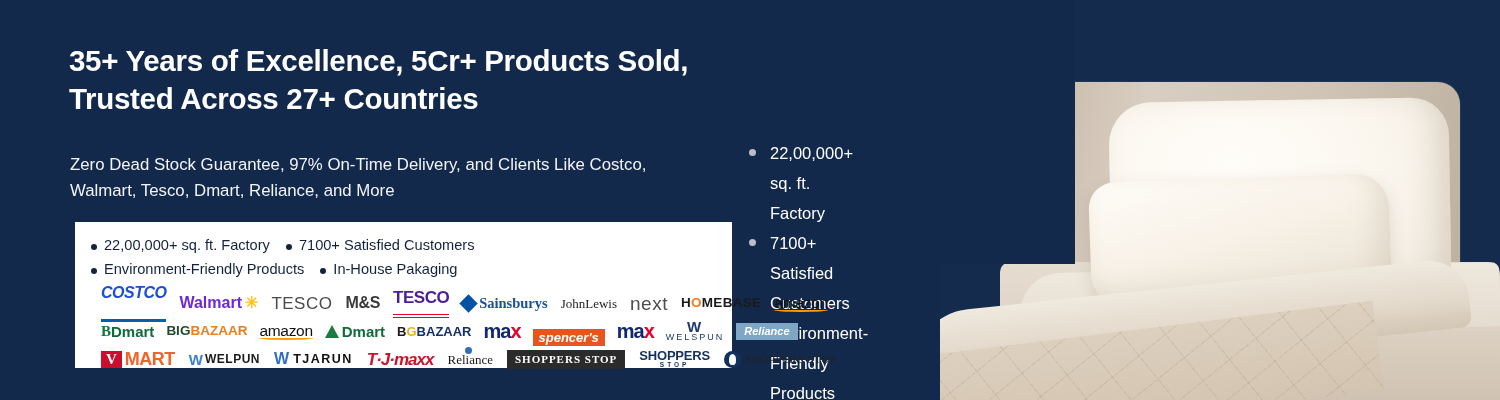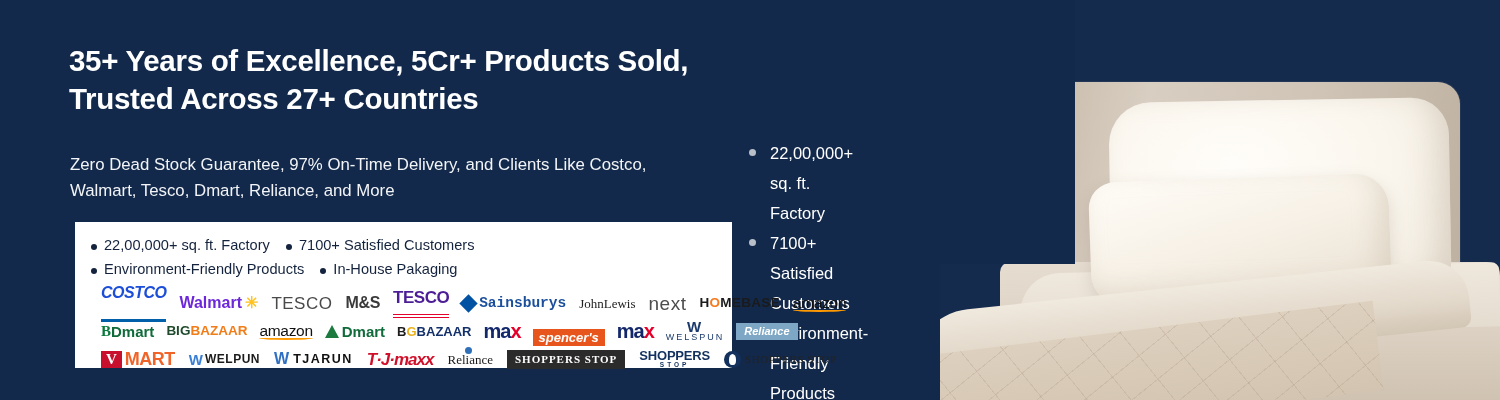--- a/index.html
+++ b/index.html
@@ -129,21 +129,21 @@
   .costco { font-style:italic; font-weight:bold; font-size:16px; color:#1d4ed8;
             letter-spacing:-.5px; border-bottom:3px solid #0060a9; padding-bottom:18px; }
   .walmart { font-size:16px; color:#6d28d9; font-weight:600; }
   .wm-spark { color:#ffc220; font-size:16px; margin-left:3px; font-weight:bold; }
   .ross { font-size:17px; color:#4a4a4a; letter-spacing:.5px; font-weight:400; }
   .ms { font-size:16px; color:#3a3a3a; font-weight:600; letter-spacing:-.3px; }
   .tesco { font-size:17px; font-weight:bold; color:#4c1d95; letter-spacing:-.5px;
            border-bottom:4px double #e4022d; padding-bottom:8px; }
   .sains-d { width:13px; height:13px; background:#0252a4; transform:rotate(45deg);
              display:inline-block; margin-right:4px; }
-  .sains-t { font-family:Liberation Mono, monospace; font-size:14.5px; color:#1b4f9c; font-weight:600; }
+  .sains-t { font-family:Liberation Serif, serif; font-size:14.5px; color:#1b4f9c; font-weight:600; }
   .johnlewis { font-family:"Liberation Serif", serif; font-size:13px; color:#222; }
   .next { font-size:19px; color:#4d4d4d; letter-spacing:.5px; font-weight:300; }
   .homebase { font-size:13.5px; font-weight:bold; color:#1a1a1a; letter-spacing:.3px; }
   .homebase .o { color:#f47b20; }
   .amazon { font-size:15.5px; color:#111; font-weight:500; letter-spacing:-.3px; }
   .amz-smile { display:block; height:4px; margin-top:-3px;
                border-bottom:2px solid #ff9900; border-radius:0 0 50% 50%; }
   .dmart-b { font-family:"Liberation Serif", serif; color:#0a7a3c; font-size:15px; font-weight:bold; }
   .dmart-t { color:#0f6b3a; font-size:15px; font-weight:bold; }
   .bigb-1 { font-size:13.5px; font-weight:bold; color:#1f4a2c; }

